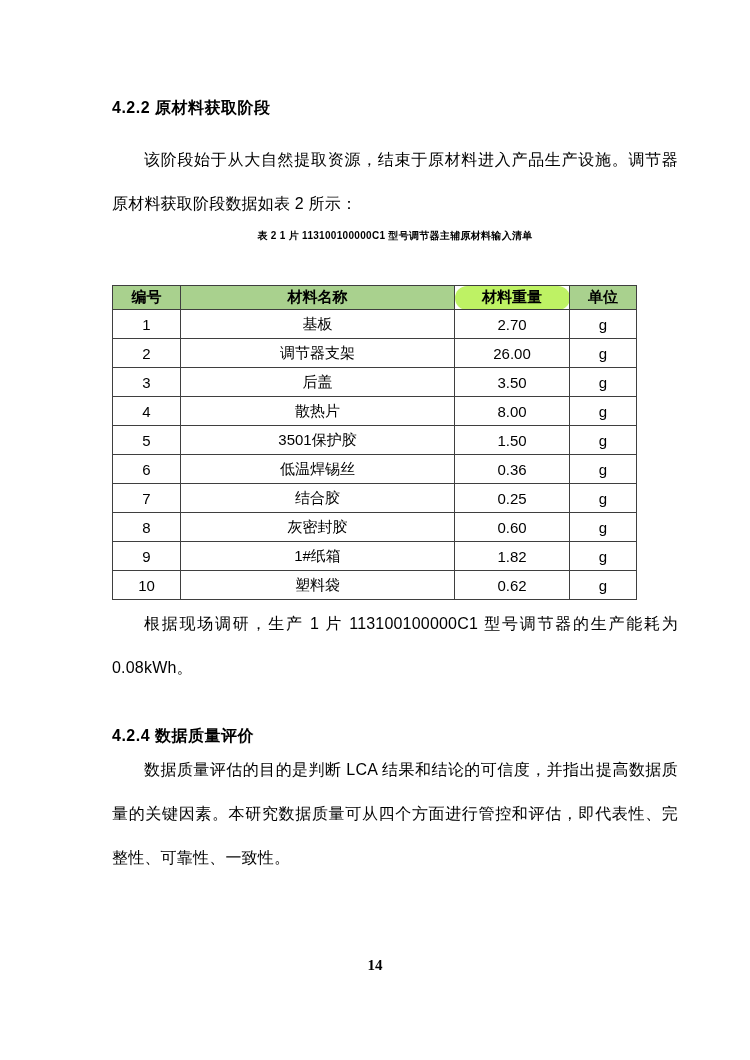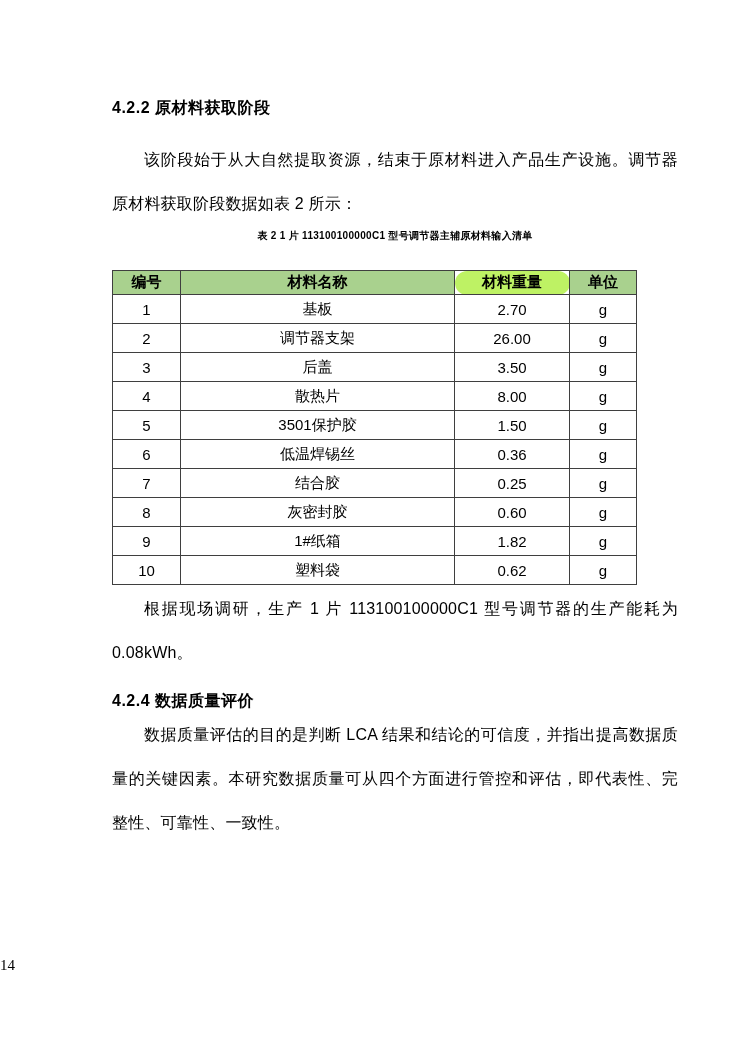--- a/index.html
+++ b/index.html
@@ -16,42 +16,42 @@
   }
   .heading {
     font-size: 16px;
     font-weight: 700;
     line-height: 20px;
     margin: 0;
     letter-spacing: 0.5px;
   }
   .h422 { margin-top: 8px; }
   .h423 { margin-top: 26px; }
-  .h424 { margin-top: 16px; }
+  .h424 { margin-top: 36px; }
   .body-para {
     font-size: 16px;
     line-height: 44px;
     margin: 0;
     text-align: justify;
     letter-spacing: 0.2px;
   }
   .indent { text-indent: 2em; }
   .p422 { margin-top: 20px; }
   .p423 { margin-top: 2px; }
   .p424 { margin-top: 2px; }
   .list-item { margin-top: 0; }
   .table-title {
     font-size: 10px;
     font-weight: 700;
     line-height: 20px;
     text-align: center;
     letter-spacing: 0.3px;
   }
   table.materials {
-    margin-top: 24px;
+    margin-top: 39px;
     width: 524px;
     border-collapse: collapse;
     table-layout: fixed;
   }
   table.materials th, table.materials td {
     border: 1px solid #3f3f3f;
     text-align: center;
     vertical-align: middle;
     padding: 0;
     overflow: hidden;
@@ -69,22 +69,24 @@
   }
   .col-no { width: 68px; }
   .col-name { width: 274px; }
   .col-weight { width: 115px; }
   .col-unit { width: 67px; }
   .page-number {
     position: absolute;
     left: 0;
     bottom: 86px;
     width: 100%;
+    text-align: center;
     font-family: "Liberation Serif", "DejaVu Serif", serif;
     font-size: 15px;
+    font-weight: bold;
   }
 </style>
 </head>
 <body>
 
 <div class="page">
 
   <h2 class="heading h422">4.2.2 原材料获取阶段</h2>
 
   <p class="body-para indent p422">该阶段始于从大自然提取资源，结束于原材料进入产品生产设施。调节器原材料获取阶段数据如表 2 所示：</p>

